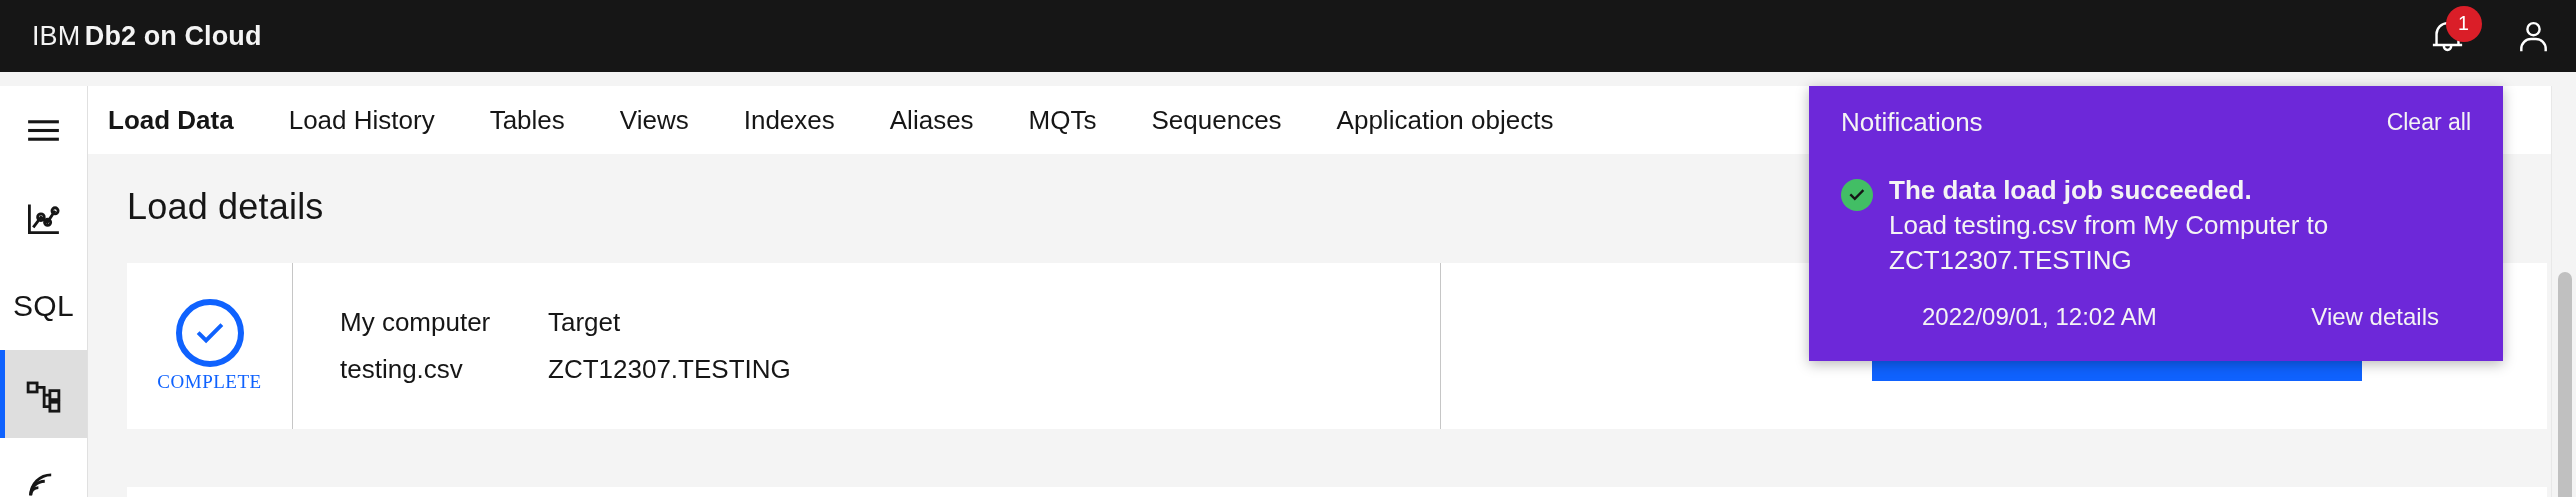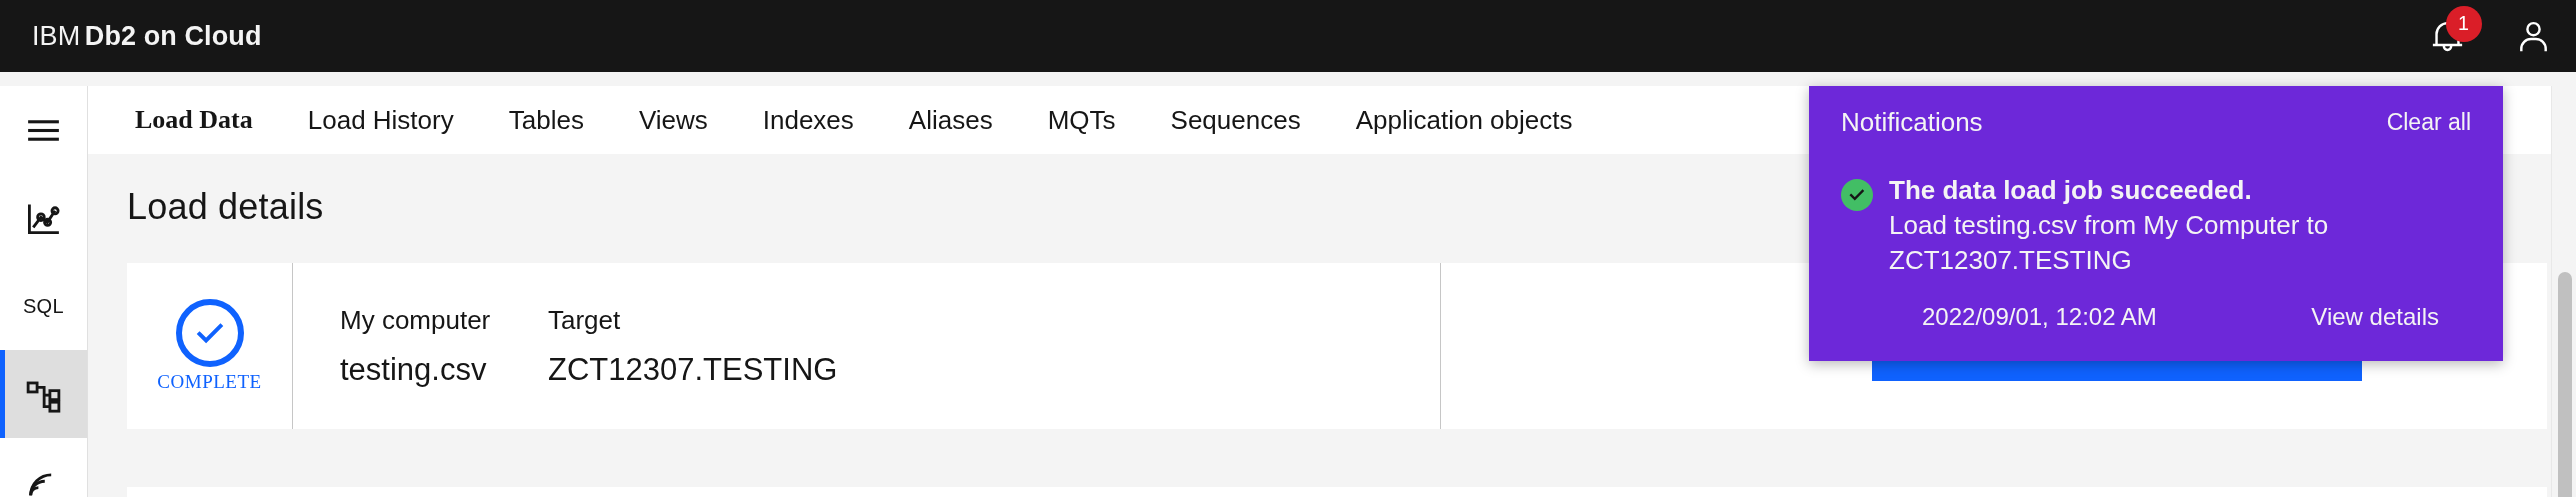--- a/index.html
+++ b/index.html
@@ -48,36 +48,36 @@
     width: 87px; height: 88px; display: flex; align-items: center;
     justify-content: center; position: relative; cursor: pointer;
     color: #161616;
   }
   .rail-item.active { background: #dedede; }
   .rail-item.active::before {
     content: ""; position: absolute; left: 0; top: 0;
     width: 5.4px; height: 100%; background: #0f62fe;
   }
   .rail-sql {
-    font-size: 20px; font-weight: 400; letter-spacing: 0.4px;
+    font-size: 30px; font-weight: 400; letter-spacing: 0.4px;
     font-family: "Liberation Sans", sans-serif;
   }
 
   
   .tabbar {
     position: absolute; top: 86px; left: 88px; width: 2488px; height: 68px;
     background: #ffffff; display: flex; align-items: center;
     z-index: 20;
   }
   .tab {
     height: 68px; display: flex; align-items: center;
     padding: 0 0 0 0; margin-right: 55px; color: #161616;
     font-size: 26px; white-space: nowrap; cursor: pointer;
   }
-  .tab:first-child { margin-left: 47px; font-family: Liberation Serif, serif; }
+  .tab:first-child { margin-left: 20px; }
   .tab.active { font-weight: 700; }
 
   
   .content {
     position: absolute; top: 154px; left: 88px;
     width: 2488px; height: 343px; background: #f4f4f4;
     z-index: 10; overflow: hidden;
   }
   .page-title {
     margin: 32px 0 0 39px; font-size: 36px; font-weight: 400;
@@ -104,21 +104,21 @@
     margin-top: 4px; color: #0f62fe; font-size: 19px;
     font-weight: 400; letter-spacing: 0.5px;
     font-family: "Liberation Serif", serif;
   }
   .info-col {
     flex: none; width: 1148px; display: flex; align-items: center;
     border-right: 0.9px solid #c6c6c6; padding-left: 47px;
   }
   .info-grid { display: grid; grid-template-columns: 179px auto; row-gap: 16px; column-gap: 29px; }
   .info-head { font-size: 26px; color: #161616; white-space: nowrap; }
-  .info-val  { font-size: 31px; color: #161616; white-space: nowrap; }
+  .info-val  { font-size: 26px; color: #161616; white-space: nowrap; }
   .action-col { flex: 1; position: relative; }
 
   .primary-btn {
     position: absolute; top: 61px; left: 431px;
     width: 490px; height: 57px; background: #0f62fe;
     border: none; cursor: pointer;
   }
 
   .lower-panel {
     position: absolute; top: 333px; left: 39px;

